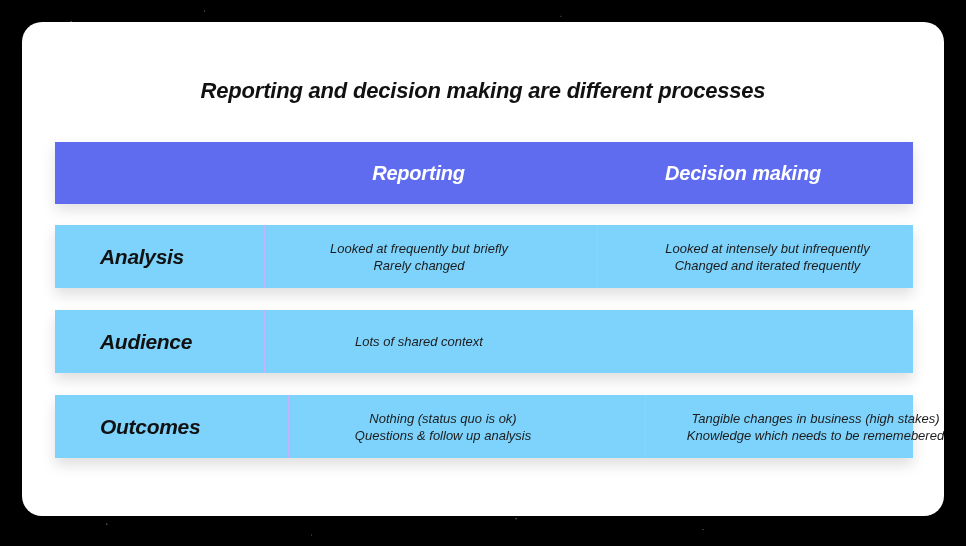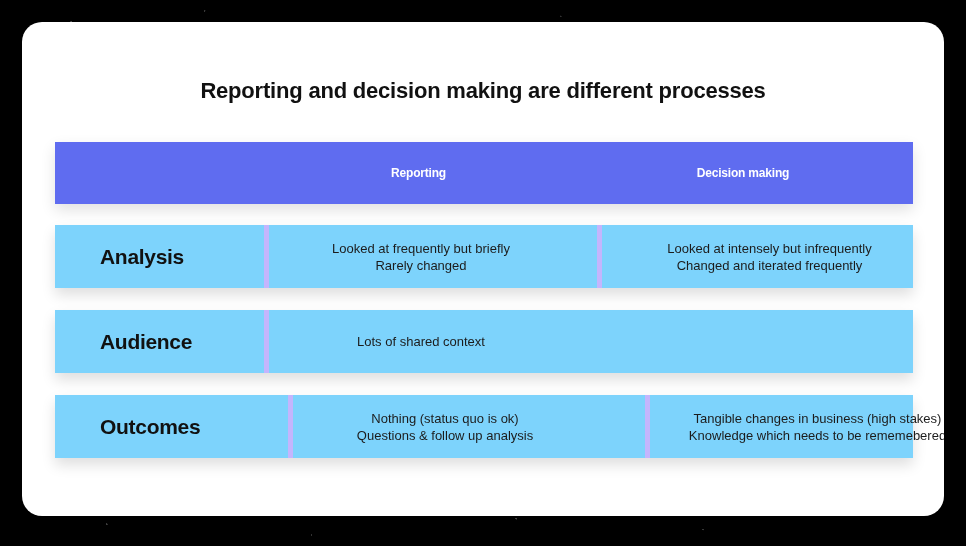--- a/index.html
+++ b/index.html
@@ -15,20 +15,21 @@
     -webkit-font-smoothing: antialiased;
   }
 
   
   #frame {
     position: relative;
     width: 890px;
     height: 546px;
     background: #000000;
     box-sizing: border-box;
+    font-style: italic;
   }
   #frame-noise {
     position: absolute;
     inset: 0;
     pointer-events: none;
     opacity: .55;
     background-image:
       radial-gradient(circle at 8% 4%,  rgba(255,255,255,.55) .7px, transparent 1px),
       radial-gradient(circle at 23% 2%, rgba(255,255,255,.40) .7px, transparent 1px),
       radial-gradient(circle at 41% 5%, rgba(255,255,255,.50) .7px, transparent 1px),
@@ -81,21 +82,21 @@
     background: var(--accent);
     box-shadow: 0 6px 14px rgba(0,0,0,.12);
     display: flex;
     align-items: center;
   }
   .hdr-spacer { width: 209px; flex: none; }
   .hdr-cell {
     flex: none;
     text-align: center;
     color: #ffffff;
-    font-size: 12px;
+    font-size: 20px;
     font-weight: bold;
     letter-spacing: -.2px;
   }
   .hdr-cell.c1 { width: 309px; }
   .hdr-cell.c2 { width: 340px; }
 
   .data-row {
     height: 63px;
     background: #7dd3fc;
     box-shadow: 0 7px 13px rgba(0,0,0,.13);
@@ -118,21 +119,21 @@
     color: #111111;
     letter-spacing: -.3px;
   }
   .cell-body {
     flex: none;
     display: flex;
     flex-direction: column;
     align-items: center;
     justify-content: center;
     box-sizing: border-box;
-    border-left: 5px solid #c4b5fd;
+    border-left: 1px solid #c4b5fd;
     padding: 9px 6px;
   }
   .cell-body.c1 { width: 309px; }
   .cell-body.c2 { width: 340px; margin-left: 24px; }
   .cell-line {
     font-size: 13px;
     line-height: 17px;
     color: #1c1c1c;
     text-align: center;
     white-space: nowrap;

